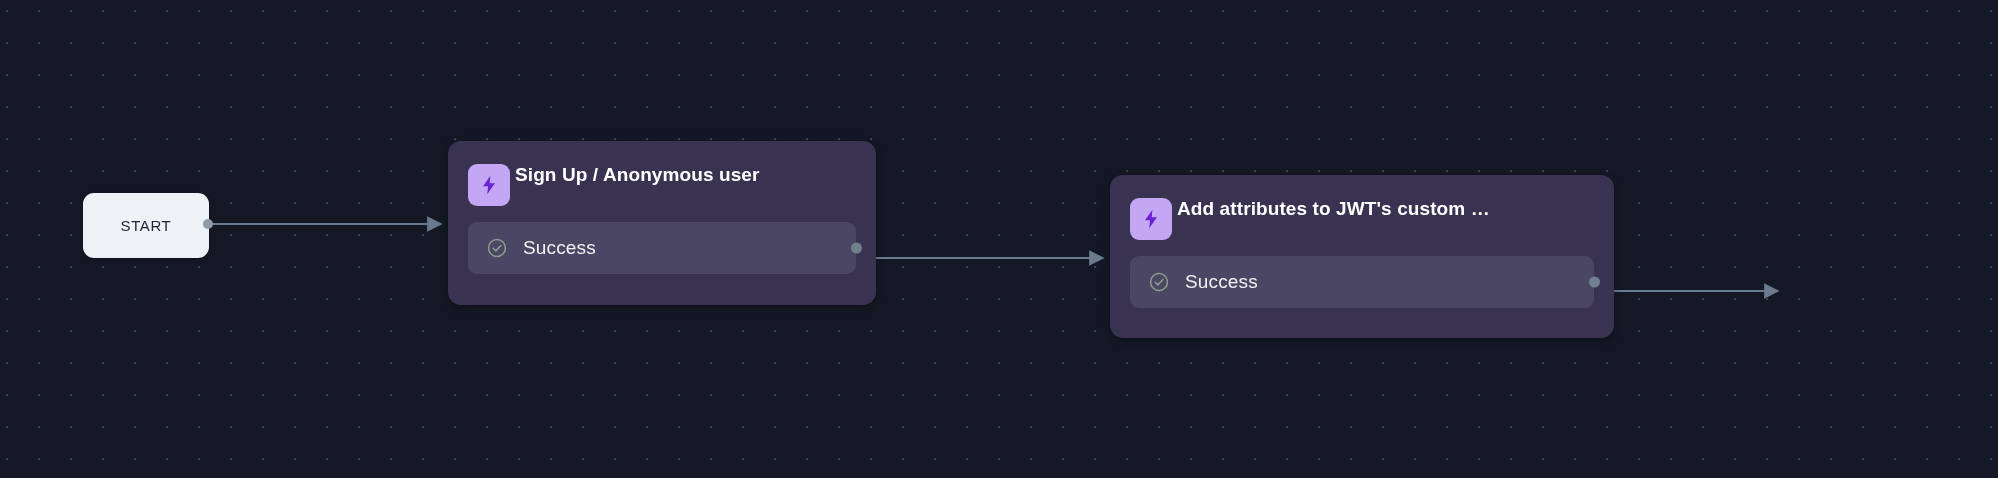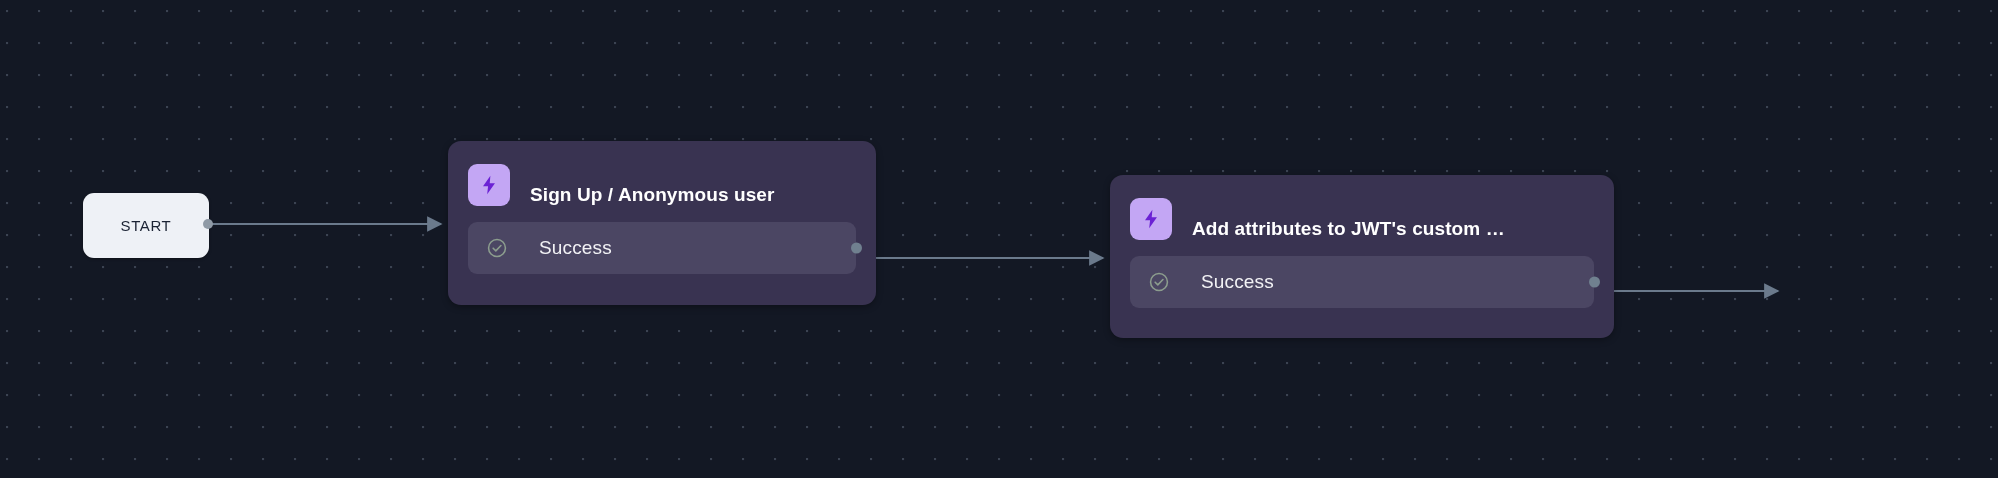--- a/index.html
+++ b/index.html
@@ -37,21 +37,21 @@
   .flow-node {
     position:absolute;
     background:#393351;
     border-radius:13px;
     padding:23px 20px 22px 20px;
     box-shadow:0 2px 7px rgba(0,0,0,0.32);
   }
   #node-signup { left:448px; top:141px; width:428px; height:164px; }
   #node-jwt    { left:1110px; top:175px; width:504px; height:163px; }
 
-  .node-header { display:flex; align-items:flex-end; gap:20px; height:42px; }
+  .node-header { display:flex; align-items:flex-start; gap:5px; height:42px; }
 
   .icon-badge {
     width:42px; height:42px;
     flex:0 0 42px;
     border-radius:9px;
     background:#c3a6f4;
     display:flex; align-items:center; justify-content:center;
   }
   .icon-badge svg { display:block; }
 
@@ -65,21 +65,21 @@
   }
 
   .output-row {
     position:relative;
     margin-top:16px;
     height:52px;
     background:#4b4663;
     border-radius:9px;
     display:flex; align-items:center;
     padding-left:18px;
-    gap:31px;
+    gap:15px;
   }
   .check-icon { width:22px; height:22px; flex:0 0 22px; display:block; }
   .output-label {
     color:#f2f2f5;
     font-size:19px;
     font-weight:400;
     letter-spacing:0.15px;
   }
 
   

